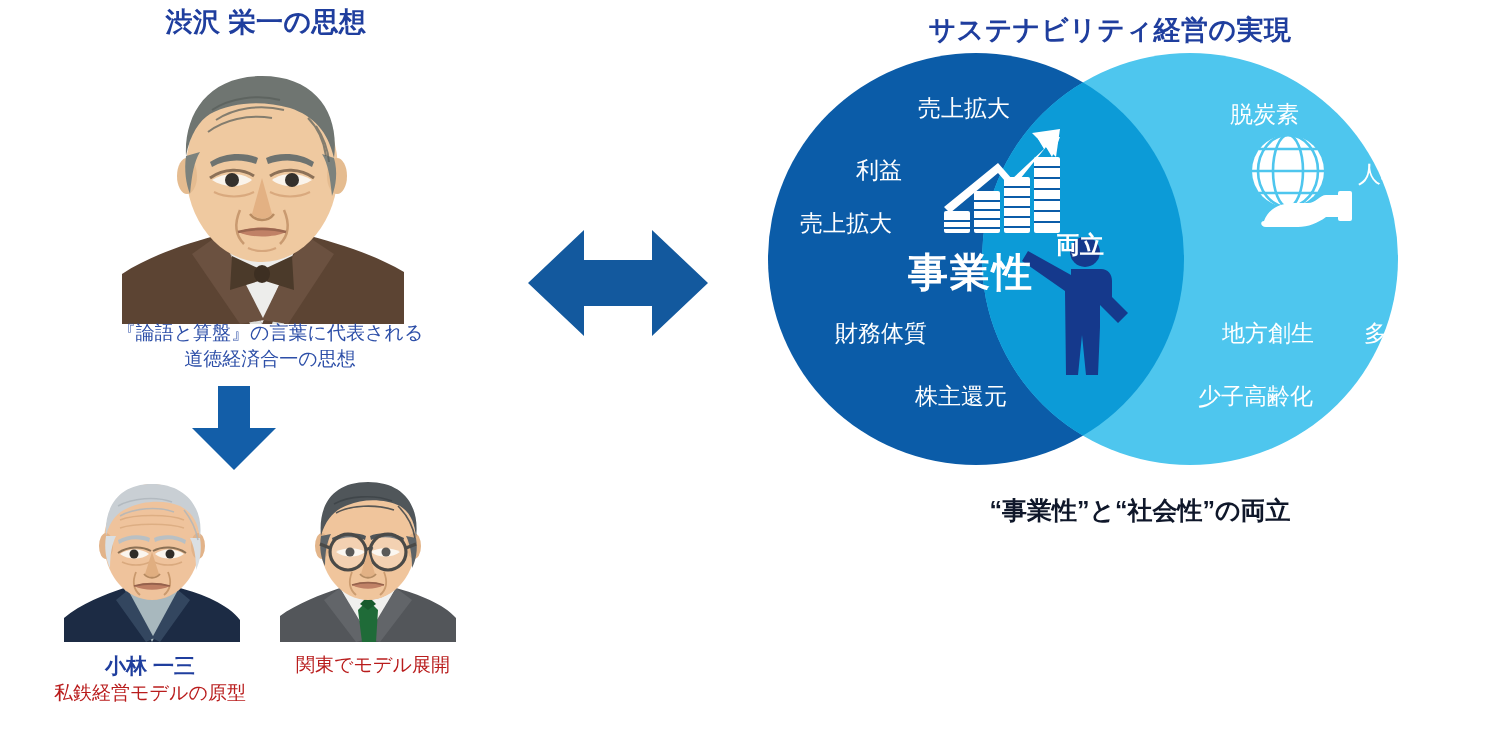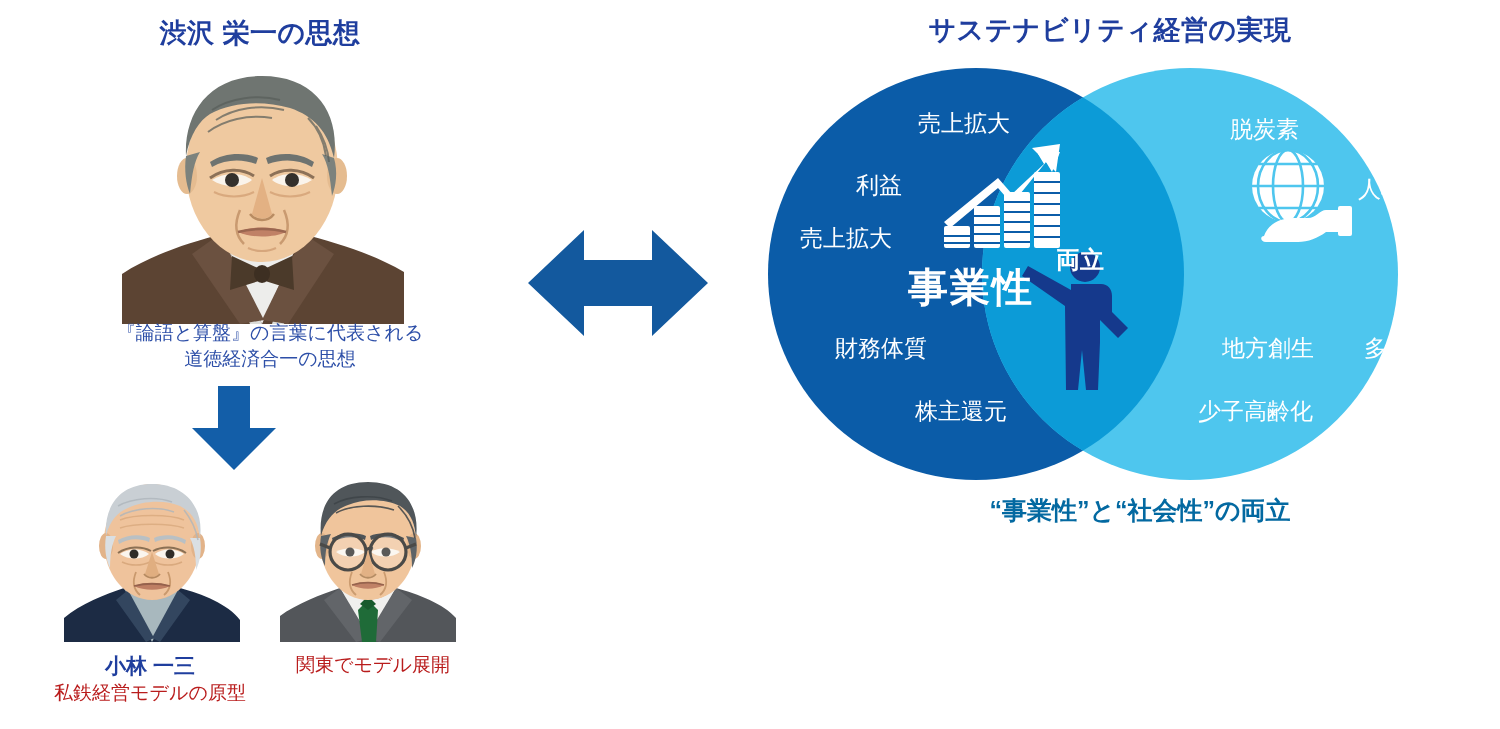--- a/index.html
+++ b/index.html
@@ -21,21 +21,21 @@
   
   .panel-title {
     position: absolute;
     font-size: 27px;
     font-weight: bold;
     color: #1F3E9E;
     letter-spacing: 0.5px;
     white-space: nowrap;
     text-align: center;
   }
-  #title-left  { left: 0;   top: 15px; width: 520px; }
+  #title-left  { left: 0;   top: 4px; width: 520px; padding-left: 6px; }
   #title-right { left: 830px; top: 12px; width: 560px; }
 
   
   .portrait {
     position: absolute;
     overflow: hidden;
   }
   .portrait svg { display: block; }
 
   .caption {
@@ -73,41 +73,41 @@
   }
   #lr-arrow {
     position: absolute;
     left: 528px; top: 228px;
     width: 180px; height: 110px;
   }
 
   
   #venn {
     position: absolute;
-    left: 760px; top: 60px;
+    left: 760px; top: 45px;
     width: 740px; height: 440px;
   }
   .venn-label {
     position: absolute;
     color: #ffffff;
     white-space: nowrap;
     pointer-events: none;
   }
   .lbl-sm   { font-size: 23px; font-weight: normal; }
   .lbl-big  { font-size: 40px; font-weight: bold; letter-spacing: 2px; }
   .lbl-mid  { font-size: 24px; font-weight: bold; }
 
   #venn-caption {
     position: absolute;
     left: 860px; top: 494px;
     width: 560px;
     text-align: center;
     font-size: 25px;
     font-weight: bold;
-    color: #0369a1;
+    color: #0f172a;
     white-space: nowrap;
   }
 </style>
 </head>
 <body>
 
 <div id="stage">
 
   <div class="panel-title" id="title-left">渋沢 栄一の思想</div>
 

